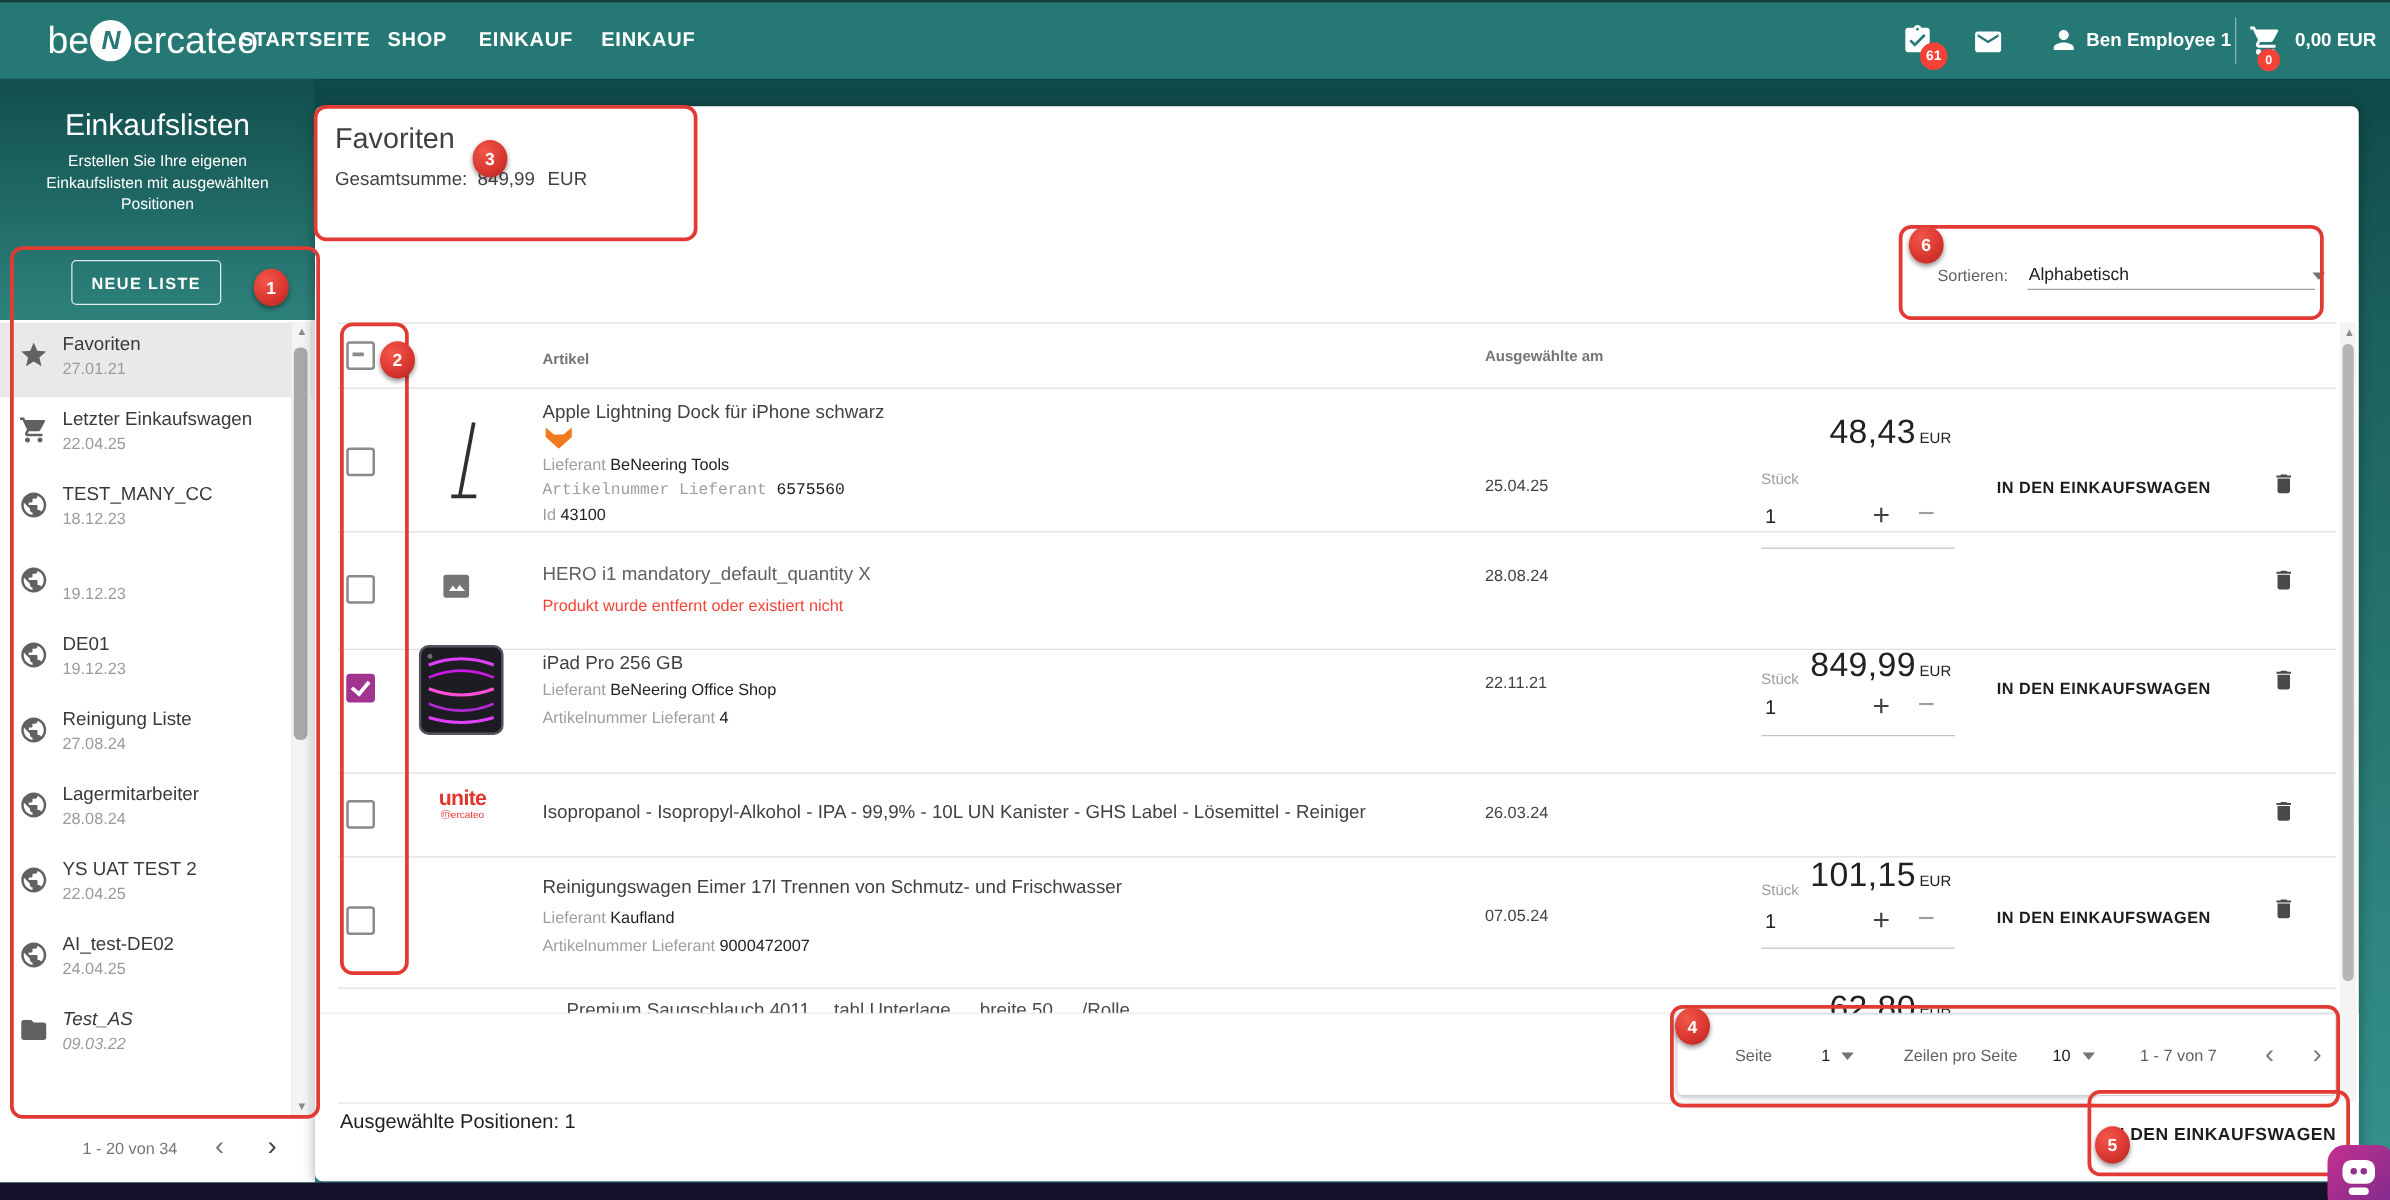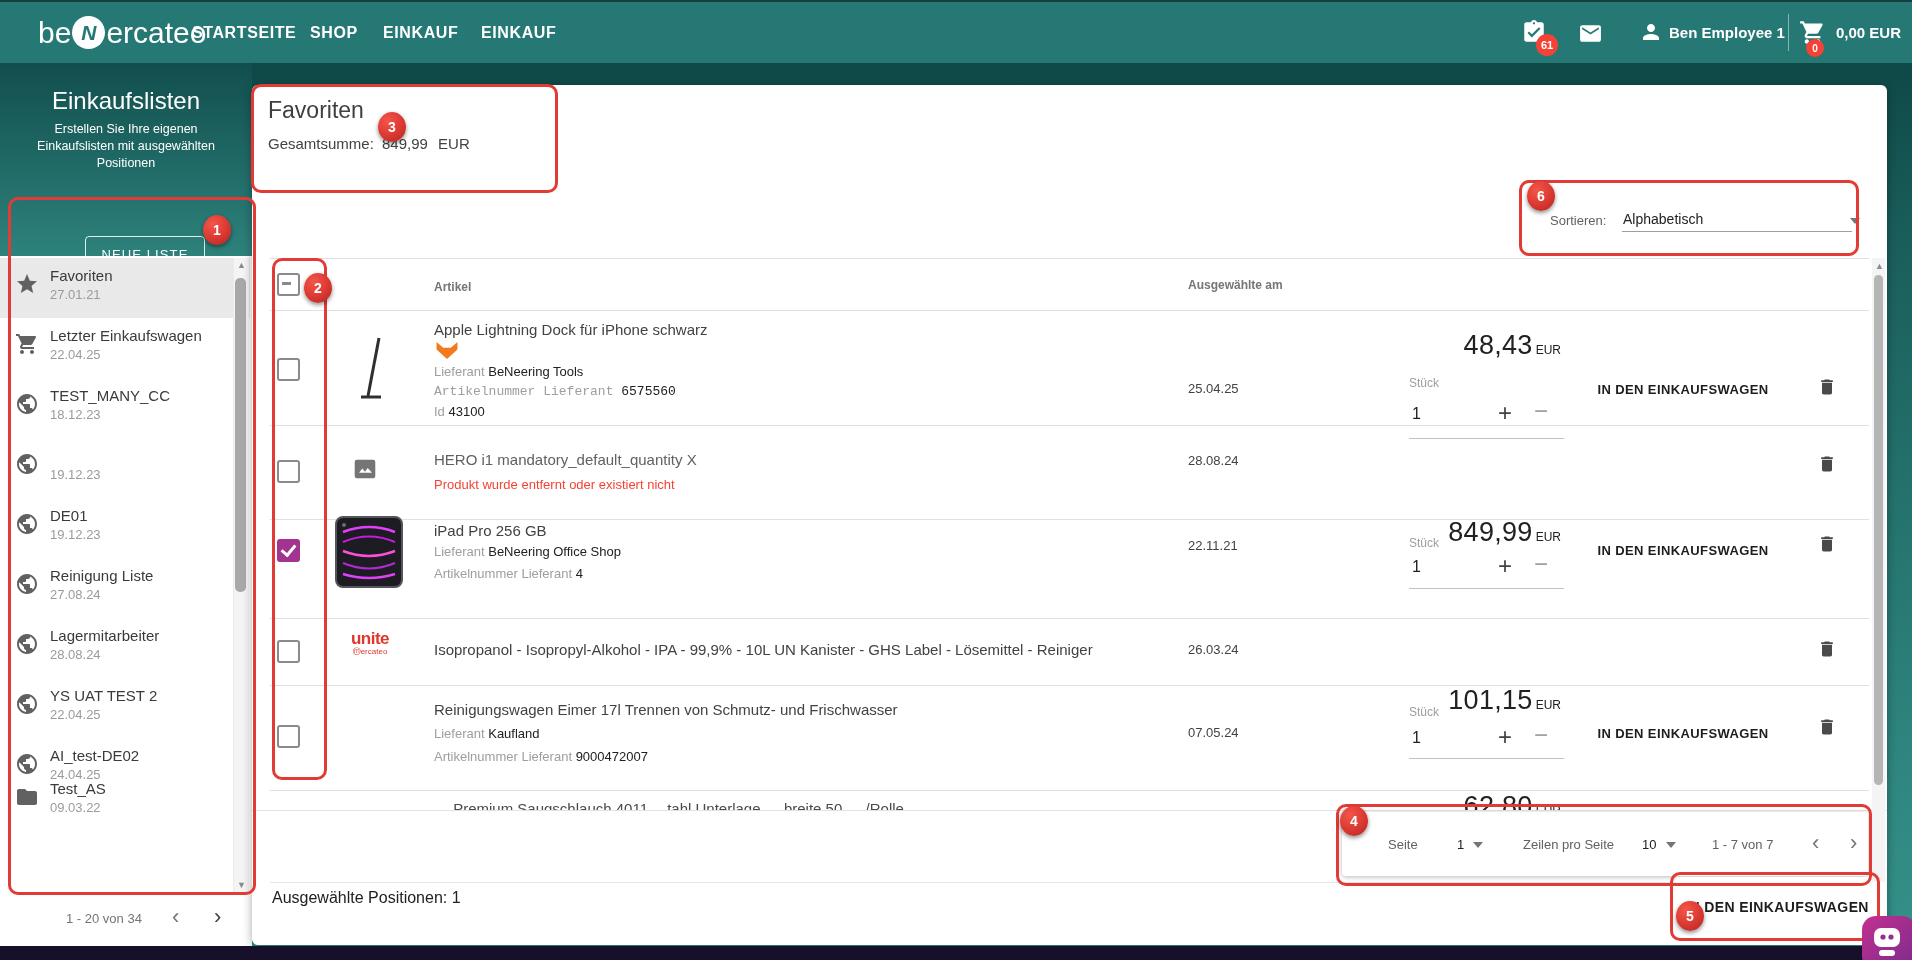--- a/index.html
+++ b/index.html
@@ -8,21 +8,21 @@
        background:linear-gradient(180deg,#0a4140 0%,#1a5e5b 25%,#2f8680 80%,#35918b 100%);}
   .abs{position:absolute;}
   
   .topbar{position:absolute;left:0;top:0;width:1912px;height:61px;background:#267875;border-top:2px solid #143f3e;z-index:10;}
   .nav-item{position:absolute;top:0;height:61px;display:flex;align-items:center;color:#fff;font-size:16px;font-weight:bold;letter-spacing:.6px;cursor:pointer;}
   .logo{position:absolute;left:38px;top:0;height:61px;display:flex;align-items:center;color:#fff;font-size:30px;font-weight:400;}
   .logo-circle{width:33px;height:33px;border-radius:50%;background:#fff;color:#267875;display:flex;align-items:center;justify-content:center;font-size:21px;font-weight:bold;font-style:italic;margin:0 1px;}
   .badge{position:absolute;border-radius:50%;background:#f44336;color:#fff;font-weight:bold;display:flex;align-items:center;justify-content:center;}
   
   .side-head{position:absolute;left:0;top:61px;width:252px;height:195px;background:linear-gradient(180deg,#114e4d,#2e827c);color:#fff;text-align:center;}
-  .newlist{position:absolute;left:85px;top:147px;width:118px;height:34px;border:1px solid rgba(255,255,255,.85);border-radius:4px;color:#fff;font-size:13px;font-weight:normal;letter-spacing:1.1px;display:flex;align-items:center;justify-content:center;background:transparent;cursor:pointer;margin-top:28px;}
+  .newlist{position:absolute;left:57px;top:147px;width:118px;height:34px;border:1px solid rgba(255,255,255,.85);border-radius:4px;color:#fff;font-size:13px;font-weight:bold;letter-spacing:1.1px;display:flex;align-items:center;justify-content:center;background:transparent;cursor:pointer;}
   .side-list{position:absolute;left:0;top:256px;width:252px;height:690px;background:#fff;}
   .sb-item{position:absolute;left:0;width:250px;height:60px;cursor:pointer;}
   .sb-item.sel{background:#e9e9e9;}
   .sb-ic{position:absolute;left:15px;top:14px;width:24px;height:24px;fill:#616161;color:#616161;}
   .sb-title{position:absolute;left:50px;top:9px;font-size:15px;color:#3a3a3a;white-space:nowrap;}
   .sb-date{position:absolute;left:50px;top:29px;font-size:13px;color:#9b9b9b;}
   
   .card{position:absolute;left:252px;top:85px;width:1635px;height:859px;background:#fff;border-radius:6px;box-shadow:0 2px 10px rgba(0,0,0,.35);}
   .sep{position:absolute;left:18px;right:18px;height:1px;background:#e0e0e0;}
   .ck{position:absolute;width:19px;height:19px;border:2px solid #8a8a8a;border-radius:3px;background:#fff;cursor:pointer;}
@@ -162,21 +162,21 @@
       <div class="sb-title">YS UAT TEST 2</div>
       <div class="sb-date">22.04.25</div>
     </div>
     <div class="sb-item" style="top:482px;">
       <svg class="sb-ic" viewBox="0 0 24 24">
           <path d="M12 2C6.48 2 2 6.48 2 12s4.48 10 10 10 10-4.48 10-10S17.52 2 12 2zm-1 17.93c-3.95-.49-7-3.85-7-7.93 0-.62.08-1.21.21-1.79L9 15v1c0 1.1.9 2 2 2v1.93zm6.9-2.54c-.26-.81-1-1.39-1.9-1.39h-1v-3c0-.55-.45-1-1-1H8v-2h2c.55 0 1-.45 1-1V7h2c1.1 0 2-.9 2-2v-.41c2.93 1.19 5 4.06 5 7.41 0 2.08-.8 3.97-2.1 5.39z"></path>
         </svg>
       <div class="sb-title">AI_test-DE02</div>
       <div class="sb-date">24.04.25</div>
     </div>
-    <div class="sb-item" style="top:515px;">
+    <div class="sb-item" style="top:542px;font-style:italic;">
       <svg class="sb-ic" viewBox="0 0 24 24">
           <path d="M10 4H4c-1.1 0-1.99.9-1.99 2L2 18c0 1.1.9 2 2 2h16c1.1 0 2-.9 2-2V8c0-1.1-.9-2-2-2h-8l-2-2z"></path>
         </svg>
       <div class="sb-title">Test_AS</div>
       <div class="sb-date">09.03.22</div>
     </div>
 
     <div class="track" style="left:233px;top:2px;width:15px;height:637px;border-left:1px solid #ececec;"></div>
     <div class="scar" style="left:237px;top:4px;">▲</div>
     <div class="thumb" style="left:235px;top:22px;width:11px;height:314px;"></div>

